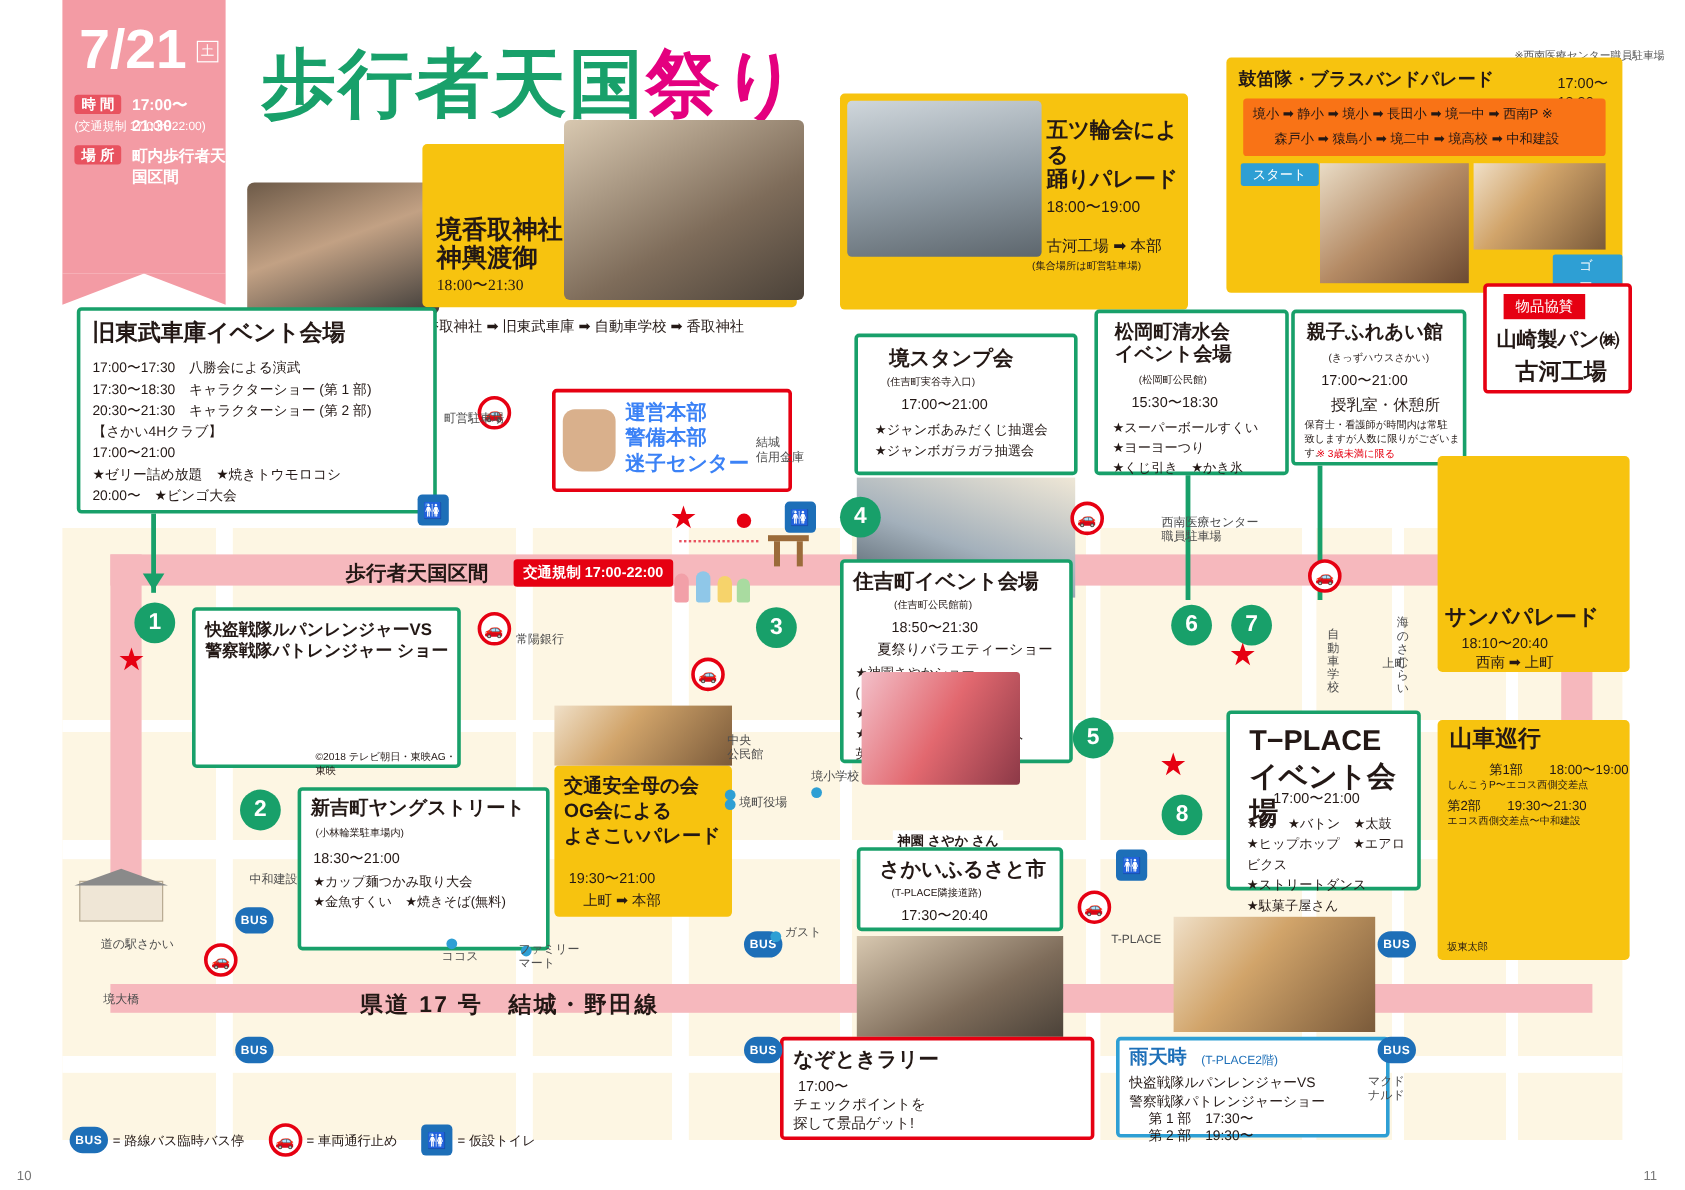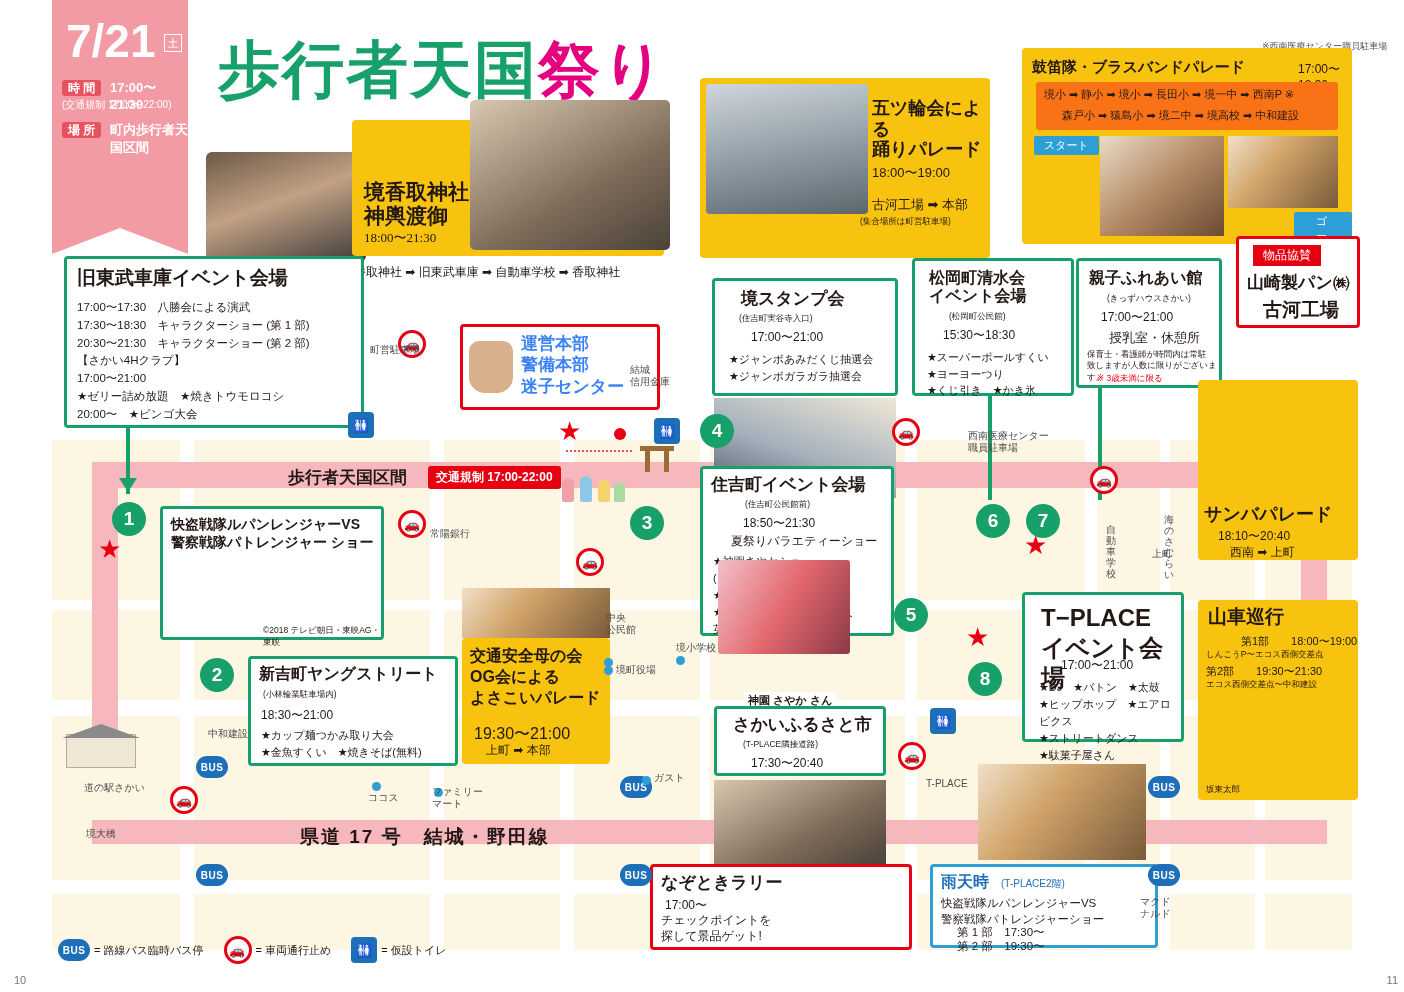--- a/index.html
+++ b/index.html
@@ -228,21 +228,21 @@
 
 <div class="box bx-green" style="left:160px;top:506px;width:224px;height:134px;">
   <div class="ttl" style="position:absolute;left:8px;top:6px;font-size:14px;white-space:pre-line;line-height:1.3;">快盗戦隊ルパンレンジャーVS
 警察戦隊パトレンジャー ショー</div>
 
   <div class="tiny" style="position:absolute;left:100px;top:116px;">©2018 テレビ朝日・東映AG・東映</div>
 </div>
 <div class="numc" style="left:112px;top:502px;">1</div>
 <div class="star" style="left:98px;top:536px;">★</div>
 
-<div class="box bx-green" style="left:248px;top:656px;width:210px;height:110px;">
+<div class="box bx-green" style="left:248px;top:656px;width:210px;height:136px;">
   <div class="ttl" style="position:absolute;left:8px;top:6px;font-size:16px;">新吉町ヤングストリート</div>
   <div class="tiny" style="position:absolute;left:12px;top:30px;">(小林輪業駐車場内)</div>
   <div style="position:absolute;left:10px;top:48px;font-size:12px;">18:30〜21:00</div>
   <div style="position:absolute;left:10px;top:68px;font-size:11px;line-height:1.5;">
     <div>★カップ麺つかみ取り大会</div>
     <div>★金魚すくい　★焼きそば(無料)</div>
   </div>
 </div>
 <div class="numc" style="left:200px;top:658px;">2</div>
 
@@ -261,21 +261,21 @@
 </div>
 <div class="numc" style="left:630px;top:506px;">3</div>
 <div class="numc" style="left:700px;top:414px;">4</div>
 <div class="img-ph grad7" style="left:718px;top:560px;width:132px;height:94px;border-radius:3px;"></div>
 <div style="position:absolute;left:744px;top:692px;font-size:11px;font-weight:bold;background:#fff;padding:1px 4px;">神園 さやか さん</div>
 
 <div class="box bx-yellow" style="left:462px;top:638px;width:148px;height:126px;">
   <div class="ttl" style="position:absolute;left:8px;top:8px;font-size:16px;white-space:pre-line;line-height:1.3;">交通安全母の会
 OG会による
 よさこいパレード</div>
-  <div style="position:absolute;left:12px;top:86px;font-size:16px;">19:30〜21:00</div>
+  <div style="position:absolute;left:12px;top:86px;font-size:12px;">19:30〜21:00</div>
   <div style="position:absolute;left:24px;top:104px;font-size:12px;">上町 ➡ 本部</div>
 </div>
 <div class="img-ph grad5" style="left:462px;top:588px;width:148px;height:50px;"></div>
 
 <div class="box bx-green" style="left:714px;top:706px;width:172px;height:70px;">
   <div class="ttl" style="position:absolute;left:16px;top:6px;font-size:17px;">さかいふるさと市</div>
   <div class="tiny" style="position:absolute;left:26px;top:30px;">(T-PLACE隣接道路)</div>
   <div style="position:absolute;left:34px;top:46px;font-size:12px;">17:30〜20:40</div>
 </div>
 <div class="img-ph grad2" style="left:714px;top:780px;width:172px;height:84px;"></div>
@@ -390,13 +390,13 @@
 <div style="position:absolute;left:58px;top:936px;display:flex;align-items:center;gap:4px;font-size:11px;">
   <span class="bus" style="position:relative;left:0;top:0;">BUS</span>
   <span>= 路線バス臨時バス停</span>
   <span class="noveh" style="position:relative;left:0;top:0;margin-left:16px;">🚗</span>
   <span>= 車両通行止め</span>
   <span class="toilet" style="position:relative;left:0;top:0;margin-left:16px;">🚻</span>
   <span>= 仮設トイレ</span>
 </div>
 
 <div class="pgnum" style="left:14px;">10</div>
-<div class="pgnum" style="right:6px;">11</div>
+<div class="pgnum" style="right:23px;">11</div>
 
 </body></html>

